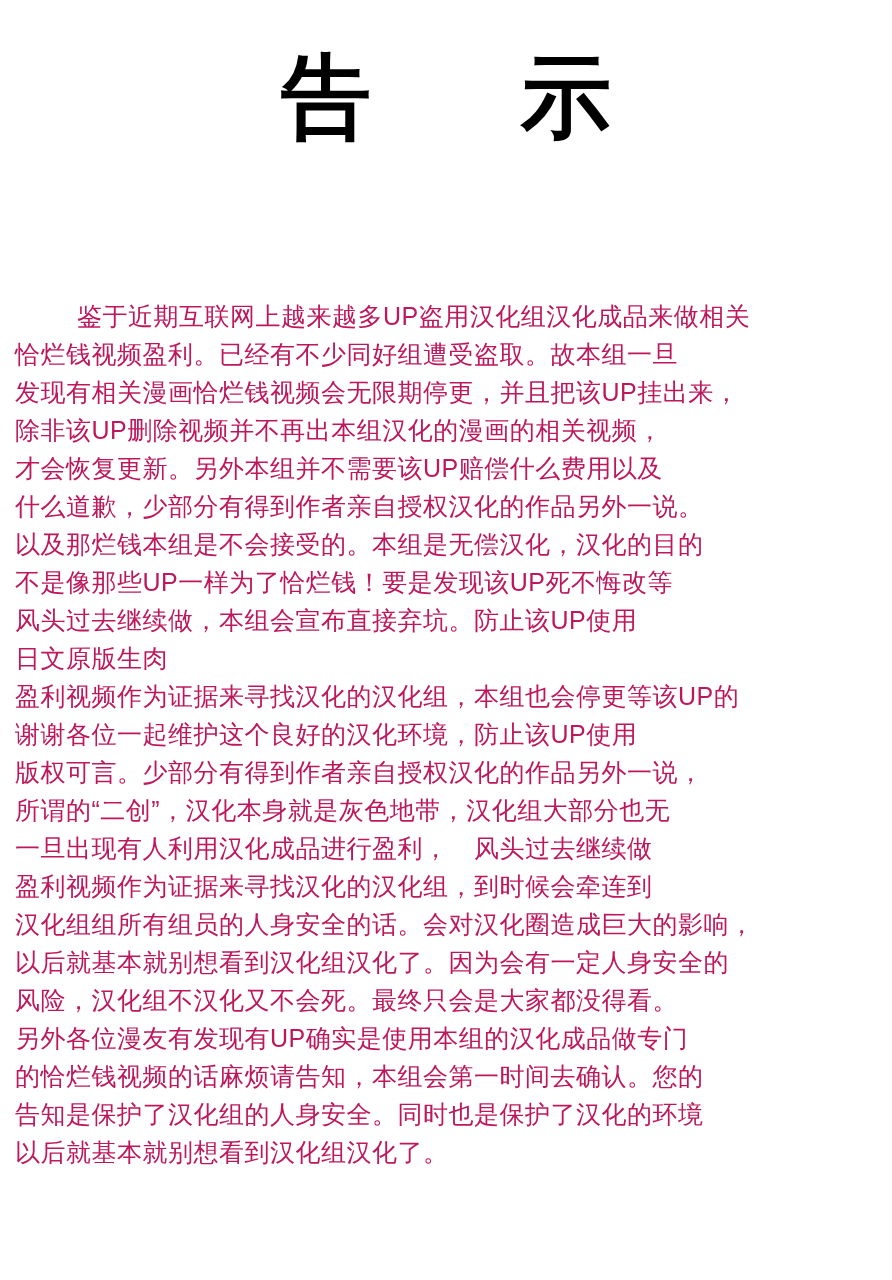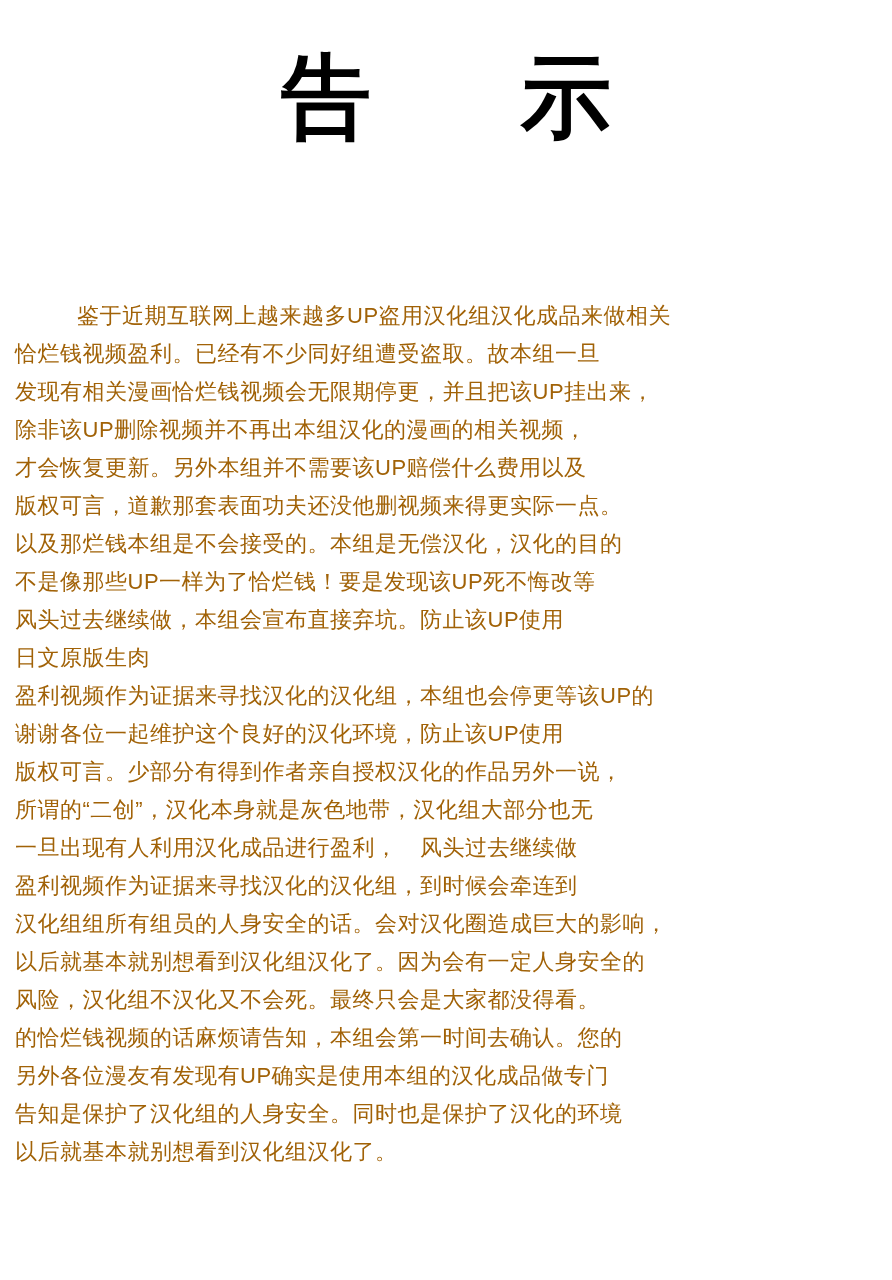--- a/index.html
+++ b/index.html
@@ -28,24 +28,24 @@
     font-size: 90px;
     line-height: 1;
     font-weight: 900;
     color: #000000;
   }
   .notice-body {
     position: absolute;
     top: 297px;
     left: 15px;
     right: 6px;
-    font-size: 22px;
+    font-size: 25px;
     line-height: 38px;
     font-weight: 400;
-    color: #a16207;
+    color: #be185d;
     letter-spacing: 0.5px;
   }
   .text-line {
     white-space: nowrap;
   }
   .text-line.indented {
     text-indent: 62px;
   }
 </style>
 </head>
@@ -55,32 +55,32 @@
   <h1 class="title">
     <span>告</span>
     <span>示</span>
   </h1>
   <div class="notice-body">
       <div class="text-line indented">鉴于近期互联网上越来越多UP盗用汉化组汉化成品来做相关</div>
       <div class="text-line">恰烂钱视频盈利。已经有不少同好组遭受盗取。故本组一旦</div>
       <div class="text-line">发现有相关漫画恰烂钱视频会无限期停更，并且把该UP挂出来，</div>
       <div class="text-line">除非该UP删除视频并不再出本组汉化的漫画的相关视频，</div>
       <div class="text-line">才会恢复更新。另外本组并不需要该UP赔偿什么费用以及</div>
-      <div class="text-line">版权可言，道歉那套表面功夫还没他删视频来得更实际一点。</div>
+      <div class="text-line">什么道歉，少部分有得到作者亲自授权汉化的作品另外一说。</div>
       <div class="text-line">以及那烂钱本组是不会接受的。本组是无偿汉化，汉化的目的</div>
       <div class="text-line">不是像那些UP一样为了恰烂钱！要是发现该UP死不悔改等</div>
       <div class="text-line">风头过去继续做，本组会宣布直接弃坑。防止该UP使用</div>
       <div class="text-line">日文原版生肉</div>
       <div class="text-line">盈利视频作为证据来寻找汉化的汉化组，本组也会停更等该UP的</div>
       <div class="text-line">谢谢各位一起维护这个良好的汉化环境，防止该UP使用</div>
       <div class="text-line">版权可言。少部分有得到作者亲自授权汉化的作品另外一说，</div>
       <div class="text-line">所谓的“二创”，汉化本身就是灰色地带，汉化组大部分也无</div>
       <div class="text-line">一旦出现有人利用汉化成品进行盈利，　风头过去继续做</div>
       <div class="text-line">盈利视频作为证据来寻找汉化的汉化组，到时候会牵连到</div>
       <div class="text-line">汉化组组所有组员的人身安全的话。会对汉化圈造成巨大的影响，</div>
       <div class="text-line">以后就基本就别想看到汉化组汉化了。因为会有一定人身安全的</div>
       <div class="text-line">风险，汉化组不汉化又不会死。最终只会是大家都没得看。</div>
+      <div class="text-line">另外各位漫友有发现有UP确实是使用本组的汉化成品做专门</div>
       <div class="text-line">的恰烂钱视频的话麻烦请告知，本组会第一时间去确认。您的</div>
-      <div class="text-line">另外各位漫友有发现有UP确实是使用本组的汉化成品做专门</div>
       <div class="text-line">告知是保护了汉化组的人身安全。同时也是保护了汉化的环境</div>
       <div class="text-line">以后就基本就别想看到汉化组汉化了。</div>
     </div>
 </div>
 
 </body></html>

